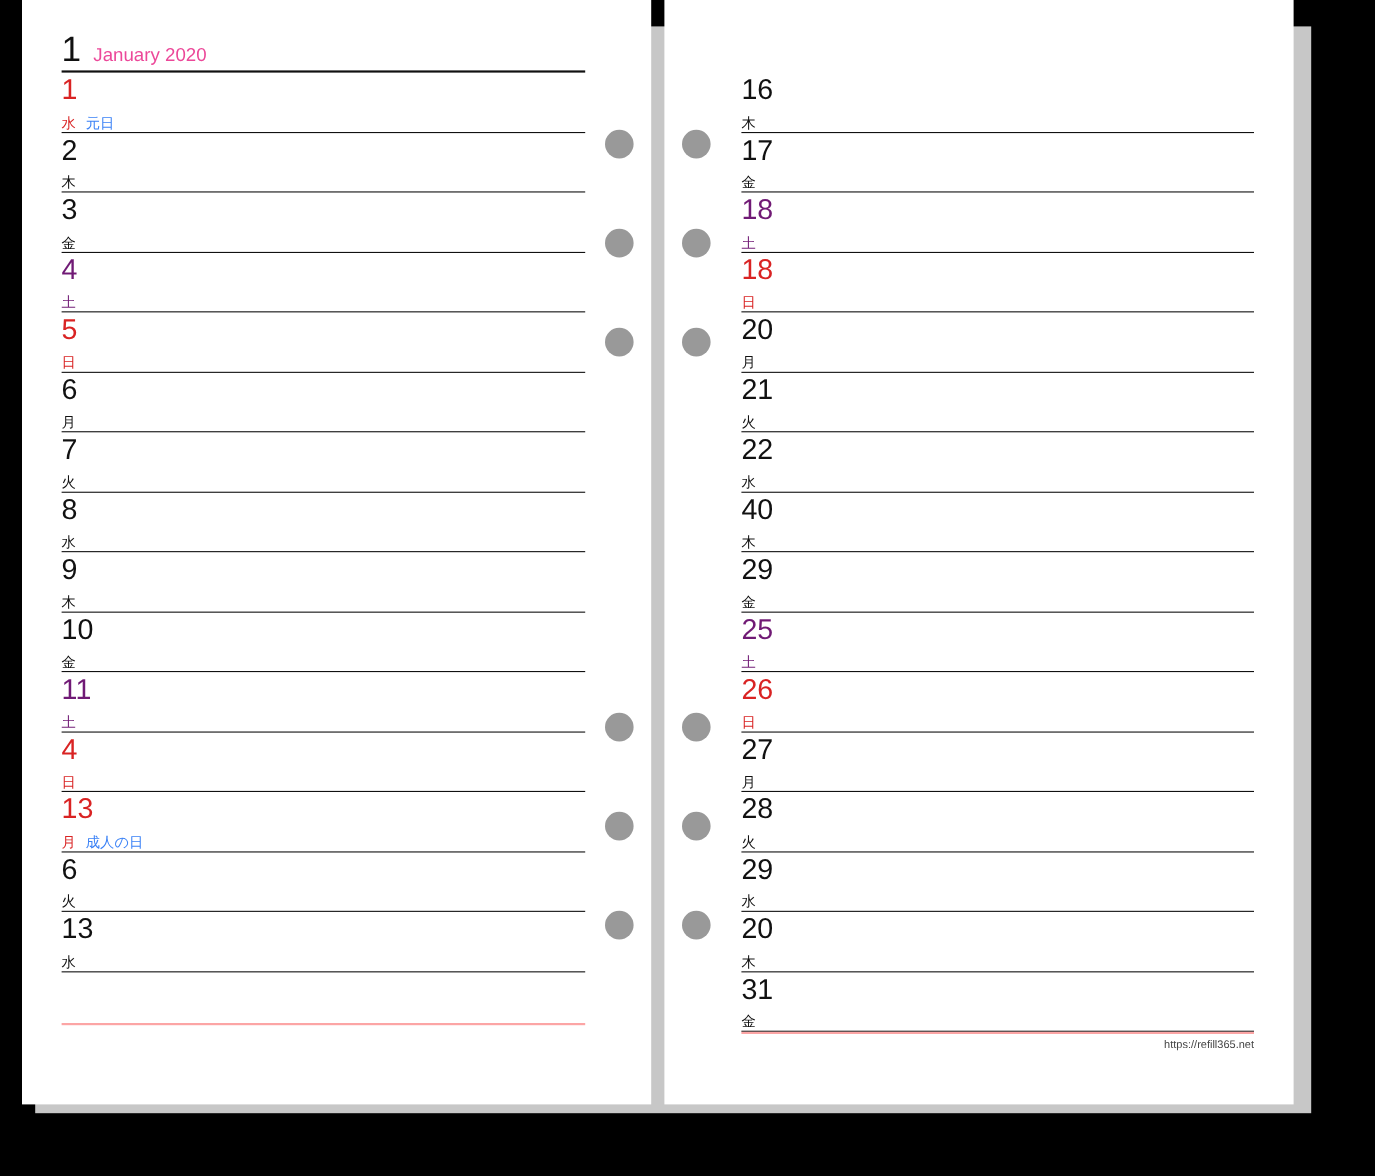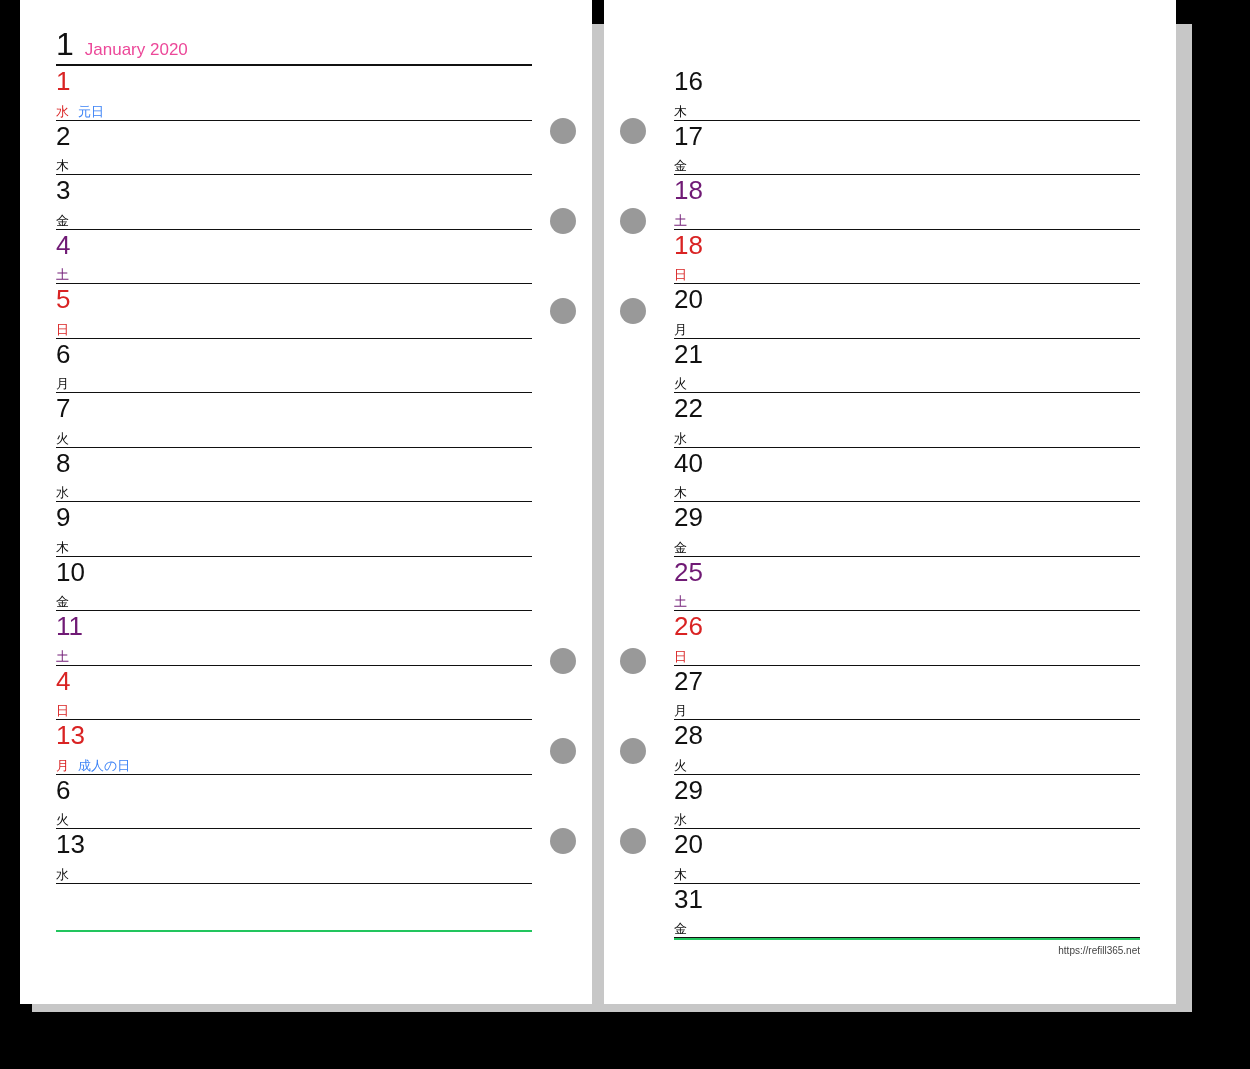--- a/index.html
+++ b/index.html
@@ -13,21 +13,21 @@
   .hdr{height:38px;border-bottom:2px solid #111;display:flex;align-items:baseline;gap:10px}
   .month-num{font-size:32px;font-weight:400;color:#111;letter-spacing:1px}
   .month-name{font-size:17px;color:#ec4899}
   .days{}
   .day{height:53.5px;border-bottom:1.5px solid #111;position:relative}
   .day .num{position:absolute;left:0;top:2px;font-size:26px;color:#111;line-height:1}
   .day .wd{position:absolute;left:0;bottom:2px;font-size:13px;color:#111;line-height:1}
   .day .hol{position:absolute;left:22px;bottom:2px;font-size:13px;color:#3b82f6;line-height:1}
   .red .num,.red .wd{color:#d92323}
   .blue .num,.blue .wd{color:#701a75}
-  .footer-rule{margin-top:46px;border-top:2px solid #22c55e;height:0}
+  .footer-rule{margin-top:46px;border-top:2px solid #fca5a5;height:0}
   .url{position:absolute;right:0;bottom:-16px;font-size:10px;color:#444}
   
   .holes{position:absolute;top:0;bottom:0;width:26px}
   .page.left .holes{right:16px}
   .page.right .holes{left:16px}
   .hole{width:26px;height:26px;border-radius:50%;background:#999;position:absolute;left:0}
 </style>
 </head>
 <body>
 

